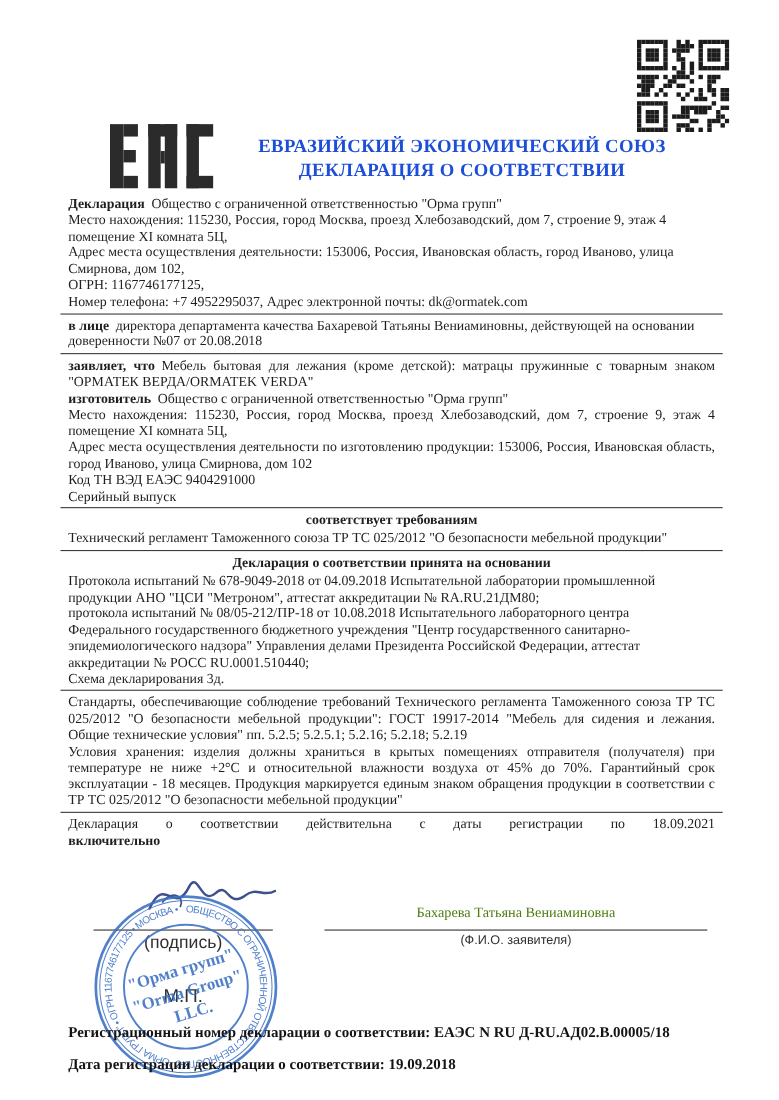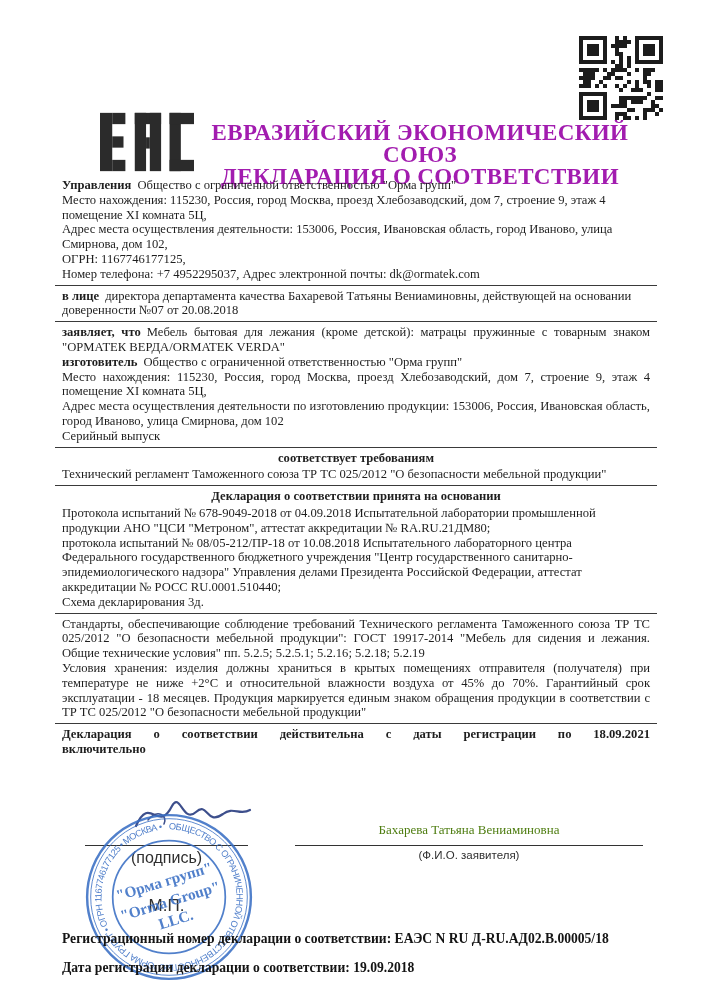--- a/index.html
+++ b/index.html
@@ -6,32 +6,32 @@
   .page{
     position:relative; width:708px; height:1000px; margin:0 auto;
     background:#ffffff; overflow:hidden;
     font-family:"Liberation Serif", serif; color:#1e1e1e;
   }
   
   .qr{position:absolute; left:579px; top:36px; width:84px; height:84px;}
   .eac{position:absolute; left:100px; top:112px;}
   .title{
     position:absolute; left:190px; top:122px; width:460px;
-    text-align:center; font-weight:bold; font-size:23px; line-height:22px;
-    letter-spacing:0.4px; color:#a21caf;
+    text-align:center; font-weight:bold; font-size:17px; line-height:22px;
+    letter-spacing:0.4px; color:#1d4ed8;
   }
   
   .content{position:absolute; left:62px; top:178px; width:588px;
     font-size:12.6px; line-height:14.8px;}
   .content p{margin:0; text-align:left;}
   .content p.just{text-align:justify;}
   .content .lead{font-weight:bold; margin-right:6px;}
   .content p.bold{font-weight:bold; margin:2px 0 2px 0;text-align:center;}
   .rule{border-top:1.5px solid #3a3a3a; margin:3px 0 3px -7px; width:602px;}
-  .validity-l1{font-weight:bold; text-align:justify; text-align-last:justify;}
+  .validity-l1{font-weight:normal; text-align:justify; text-align-last:justify;}
   .validity-l2{font-weight:bold;}
   
   .sigline{position:absolute; border-top:1.3px solid #333; height:0;}
   .sig-left{left:85px; top:845px; width:163px;}
   .sig-right{left:295px; top:845px; width:348px;}
   .cap{position:absolute; font-family:"Liberation Sans", sans-serif;
     font-size:16px; color:#2f2f2f; text-align:center;}
   .cap-podpis{left:85px; top:849px; width:163px;}
   .cap-mp{left:85px; top:896px; width:163px; font-size:17px;}
   .cap-fio{left:295px; top:849px; width:348px; font-size:11.5px;}
@@ -286,36 +286,37 @@
       <rect x="74" y="50" width="26" height="12"></rect>
     </svg>
   </div>
 
   <div class="title">
     <div>ЕВРАЗИЙСКИЙ ЭКОНОМИЧЕСКИЙ СОЮЗ</div>
     <div>ДЕКЛАРАЦИЯ О СООТВЕТСТВИИ</div>
   </div>
 
   <div class="content">
-    <p><b class="lead">Управления</b><span>Общество с ограниченной ответственностью "Орма групп"</span></p>
+    <p><b class="lead">Декларация</b><span>Общество с ограниченной ответственностью "Орма групп"</span></p>
     <p>Место нахождения: 115230, Россия, город Москва, проезд Хлебозаводский, дом 7, строение 9, этаж 4 помещение XI комната 5Ц,</p>
     <p>Адрес места осуществления деятельности: 153006, Россия, Ивановская область, город Иваново, улица Смирнова, дом 102,</p>
     <p>ОГРН: 1167746177125,</p>
     <p>Номер телефона: +7 4952295037, Адрес электронной почты: dk@ormatek.com</p>
 
     <div class="rule"></div>
 
     <p><b class="lead">в лице</b><span>директора департамента качества Бахаревой Татьяны Вениаминовны, действующей на основании доверенности №07 от 20.08.2018</span></p>
 
     <div class="rule"></div>
 
     <p class="just"><b class="lead">заявляет, что</b><span>Мебель бытовая для лежания (кроме детской): матрацы пружинные с товарным знаком "ОРМАТЕК ВЕРДА/ORMATEK VERDA"</span></p>
     <p><b class="lead">изготовитель</b><span>Общество с ограниченной ответственностью "Орма групп"</span></p>
     <p class="just">Место нахождения: 115230, Россия, город Москва, проезд Хлебозаводский, дом 7, строение 9, этаж 4 помещение XI комната 5Ц,</p>
     <p class="just">Адрес места осуществления деятельности по изготовлению продукции: 153006, Россия, Ивановская область, город Иваново, улица Смирнова, дом 102</p>
+    <p>Код ТН ВЭД ЕАЭС 9404291000</p>
     <p>Серийный выпуск</p>
 
     <div class="rule"></div>
 
     <p class="bold">соответствует требованиям</p>
     <p>Технический регламент Таможенного союза ТР ТС 025/2012 "О безопасности мебельной продукции"</p>
 
     <div class="rule"></div>
 
     <p class="bold">Декларация о соответствии принята на основании</p>

